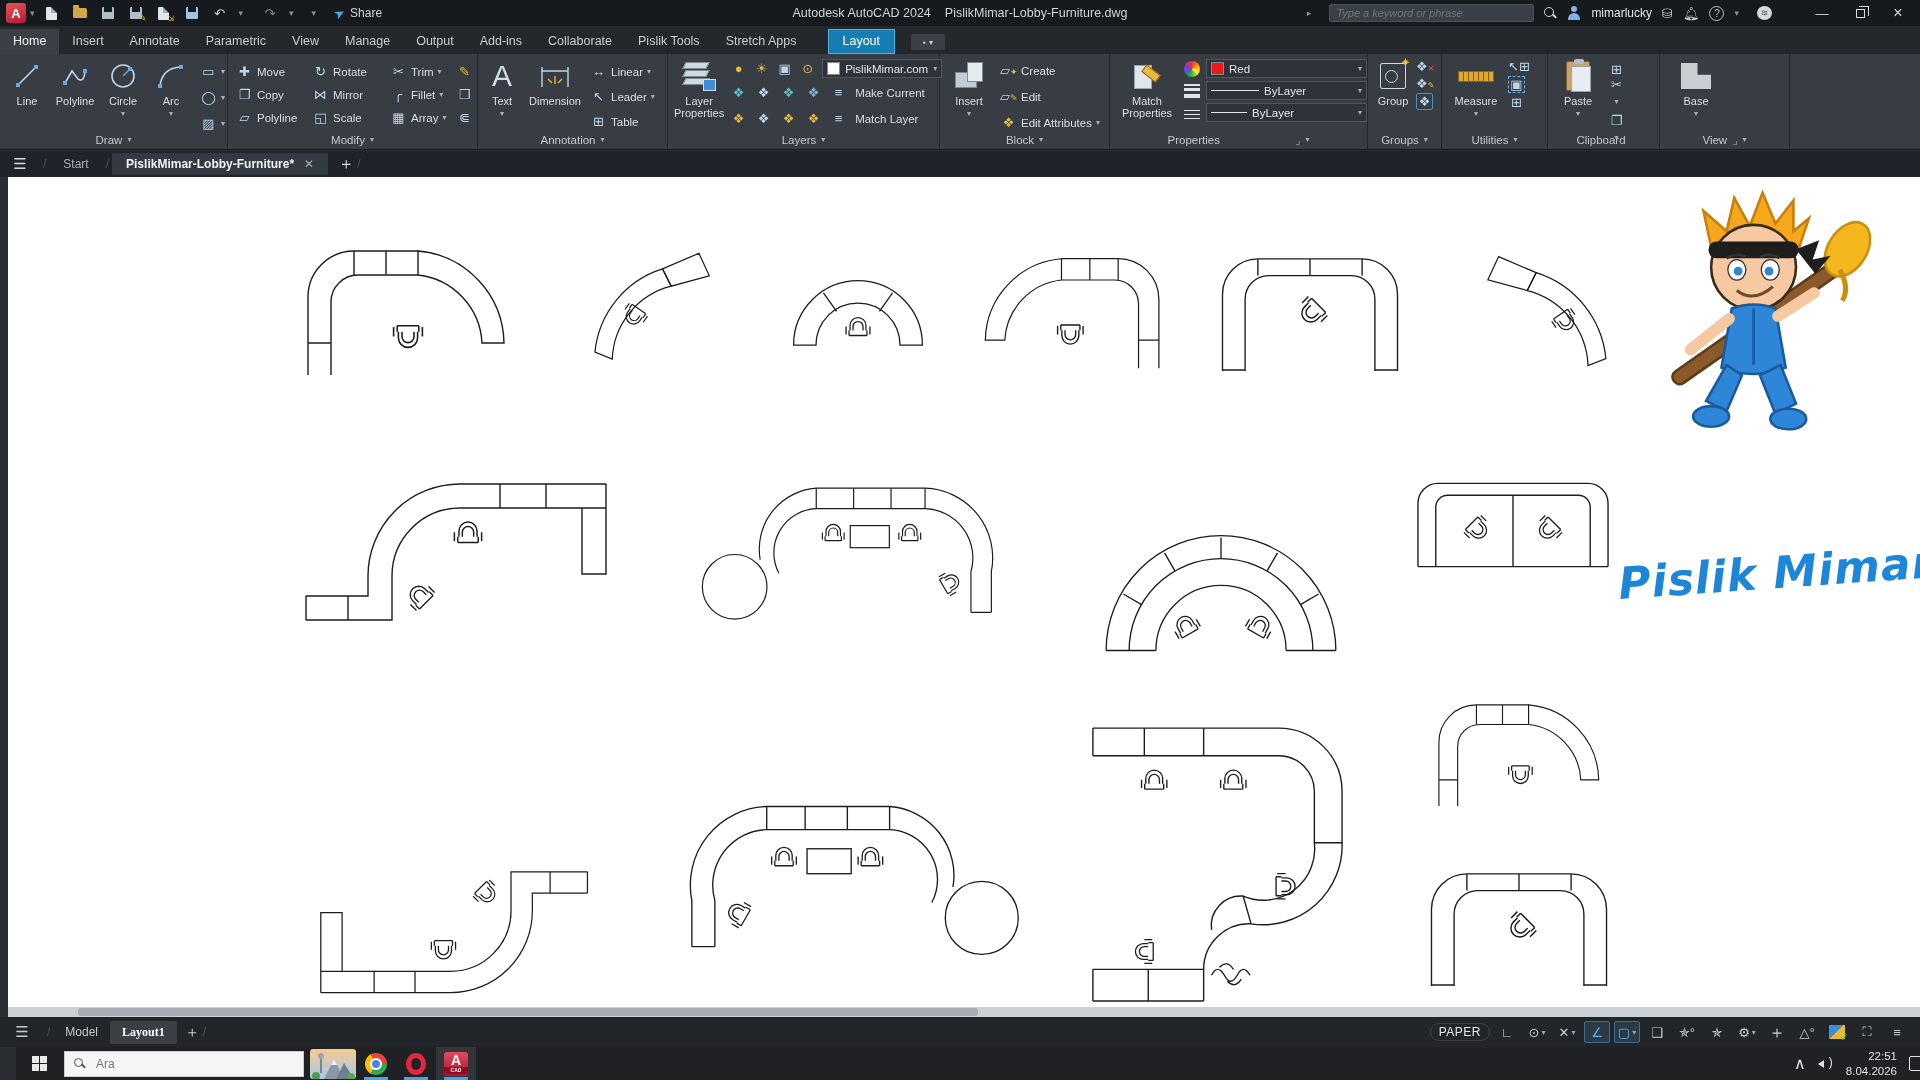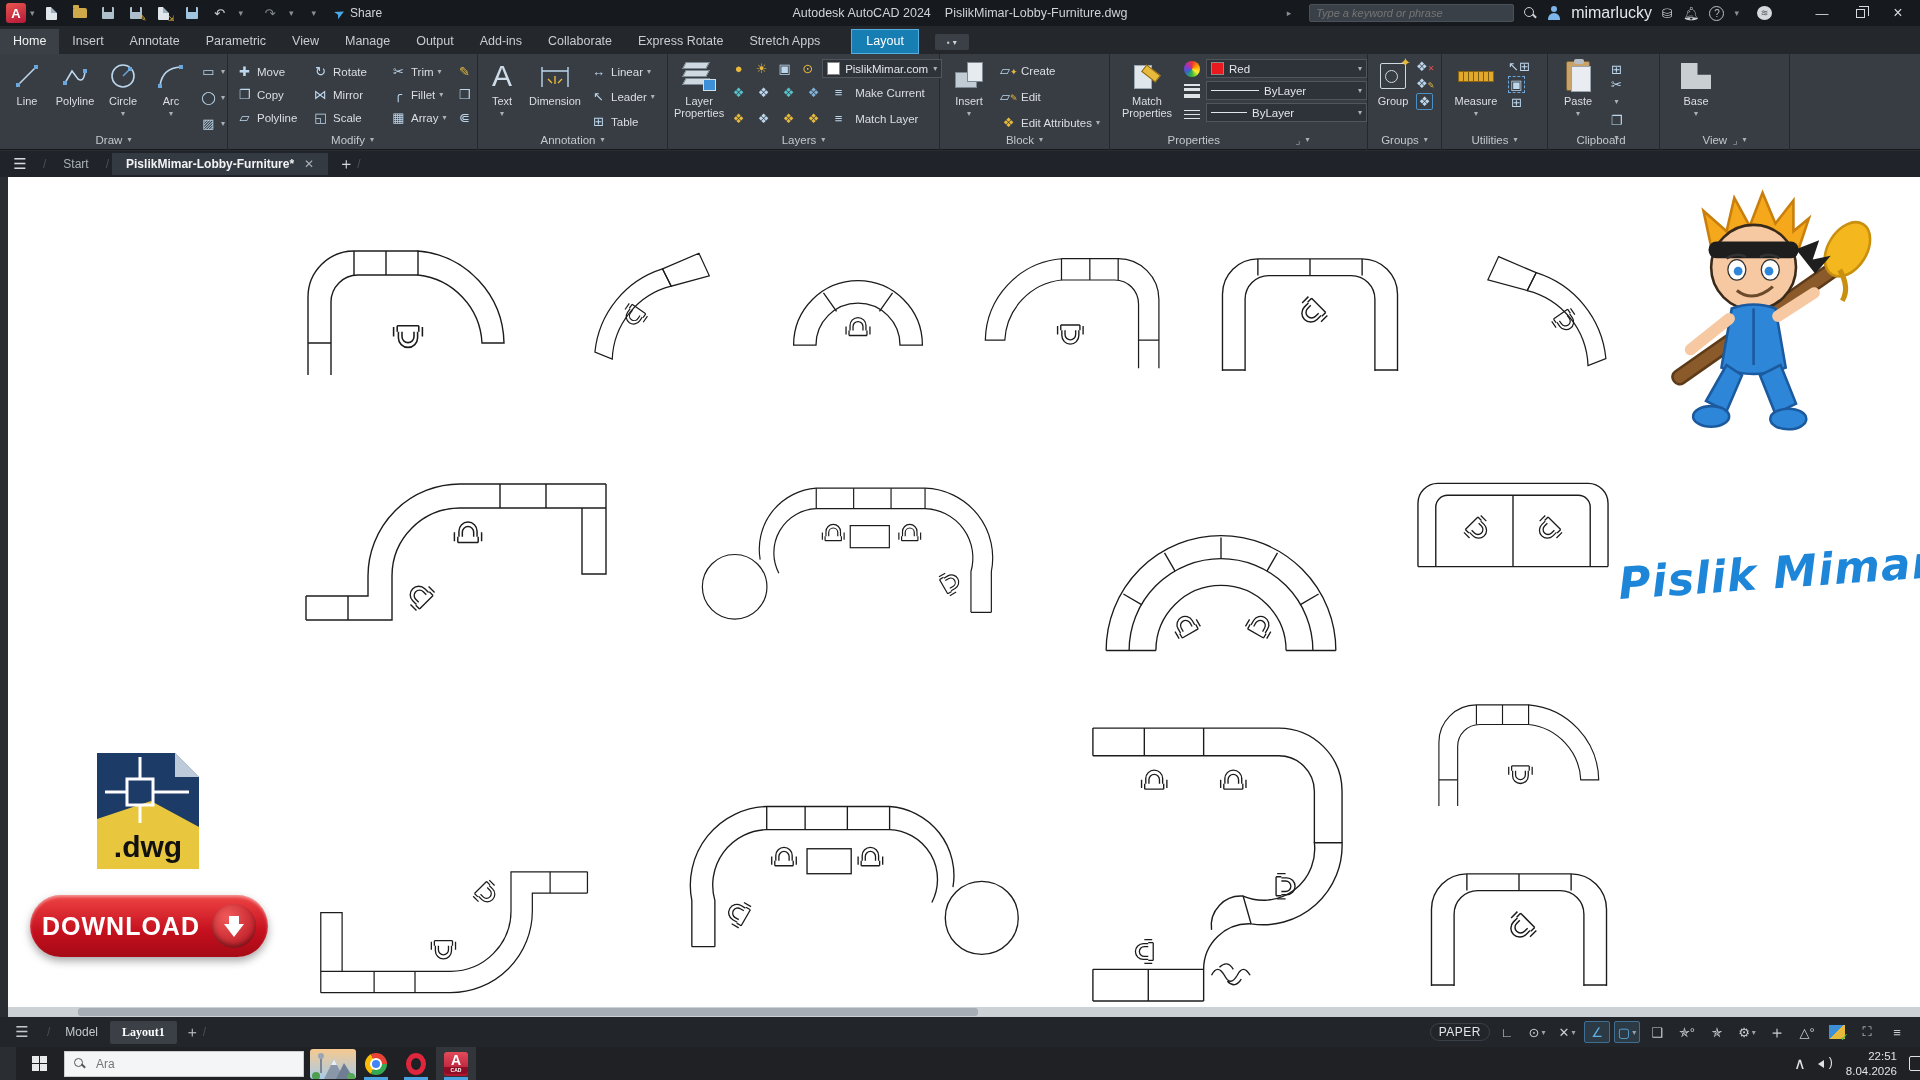--- a/index.html
+++ b/index.html
@@ -222,21 +222,21 @@
     </div>
     <div class="tb-title">
       <span>Autodesk AutoCAD 2024</span>
       <span>PislikMimar-Lobby-Furniture.dwg</span>
     </div>
     <div class="tb-right">
       <span class="tb-caret">▸</span>
       <input class="tb-search" placeholder="Type a keyword or phrase" style="">
       <span class="mag"></span>
       <span class="person"></span>
-      <span style="font-size:16px;color:#e2e6ea">mimarlucky</span>
+      <span style="font-size:12px;color:#e2e6ea">mimarlucky</span>
       <span class="tbi">⛁</span>
       <span class="tbi">🔔︎</span>
       <span class="circ">?</span>
       <span class="tb-caret">▾</span>
       <span class="bub">≋</span>
       <span class="wbtn" style="margin-left:26px">—</span>
       <span class="wbtn">
           <span class="restore"></span>
         </span>
       <span class="wbtn" style="font-size:16px">×</span>
@@ -246,21 +246,21 @@
   <div class="tabrow">
     <div class="rtab active">Home</div>
     <div class="rtab">Insert</div>
     <div class="rtab">Annotate</div>
     <div class="rtab">Parametric</div>
     <div class="rtab">View</div>
     <div class="rtab">Manage</div>
     <div class="rtab">Output</div>
     <div class="rtab">Add-ins</div>
     <div class="rtab">Collaborate</div>
-    <div class="rtab">Express Rotate</div>
+    <div class="rtab">Pislik Tools</div>
     <div class="rtab">Stretch Apps</div>
     <div class="rtab layout">Layout</div>
     <div class="mini-toggle">
         <span>▪</span>
         <span>▾</span>
       </div>
   </div>
 
   <div class="ribbon">
 
@@ -873,41 +873,21 @@
         <path d="M95 96 V140" stroke="#1b5a9e" stroke-width="2"></path>
         <path d="M74 140 L58 168 L74 176 L86 148 Z" fill="#2e86d8" stroke="#1b5a9e" stroke-width="2"></path>
         <path d="M116 140 L128 170 L112 178 L100 148 Z" fill="#2e86d8" stroke="#1b5a9e" stroke-width="2"></path>
         <ellipse cx="62" cy="180" rx="14" ry="8" fill="#2e86d8" stroke="#1b5a9e" stroke-width="2"></ellipse>
         <ellipse cx="122" cy="182" rx="14" ry="8" fill="#2e86d8" stroke="#1b5a9e" stroke-width="2"></ellipse>
         <path d="M76 104 L46 128 M114 102 L142 84" stroke="#f7c9a2" stroke-width="9" stroke-linecap="round"></path>
       </svg>
     </div>
     <div class="brand-script">Pislik Mimar</div>
 
-    <div class="blk" style="left:85px;top:572px">
-      <svg width="110" height="124" viewBox="0 0 110 124">
-        <path d="M4 4 H82 L106 28 V120 H4 Z" fill="#1c3b66"></path>
-        <path d="M4 70 L58 52 L106 78 V120 H4 Z" fill="#e8c63e"></path>
-        <path d="M82 4 L106 28 H82 Z" fill="#e9edf2"></path>
-        <path d="M82 4 L106 28 L82 28 Z" fill="#9fb3c8" opacity="0.6"></path>
-        <g stroke="#fff" stroke-width="3" fill="none">
-          <rect x="34" y="30" width="26" height="26"></rect>
-          <path d="M47 8 V30 M47 56 V74 M12 43 H34 M60 43 H96"></path>
-        </g>
-        <rect x="43" y="39" width="8" height="8" fill="#1c3b66"></rect>
-        <text x="55" y="108" text-anchor="middle" font-size="30" font-weight="bold" fill="#111" font-family="Liberation Sans, sans-serif">.dwg</text>
-      </svg>
-    </div>
-
-    <div class="dl-btn">
-      <span class="dl-txt">DOWNLOAD</span>
-      <span class="dl-circle">
-          <span class="dl-arrow"></span>
-        </span>
-    </div>
+
   </div>
 
   <div class="hscroll">
       <div class="hthumb"></div>
     </div>
 
   <div class="statusbar">
     <span class="sb-menu">☰</span>
     <span class="slash">/</span>
     <span class="sb-tab">Model</span>

